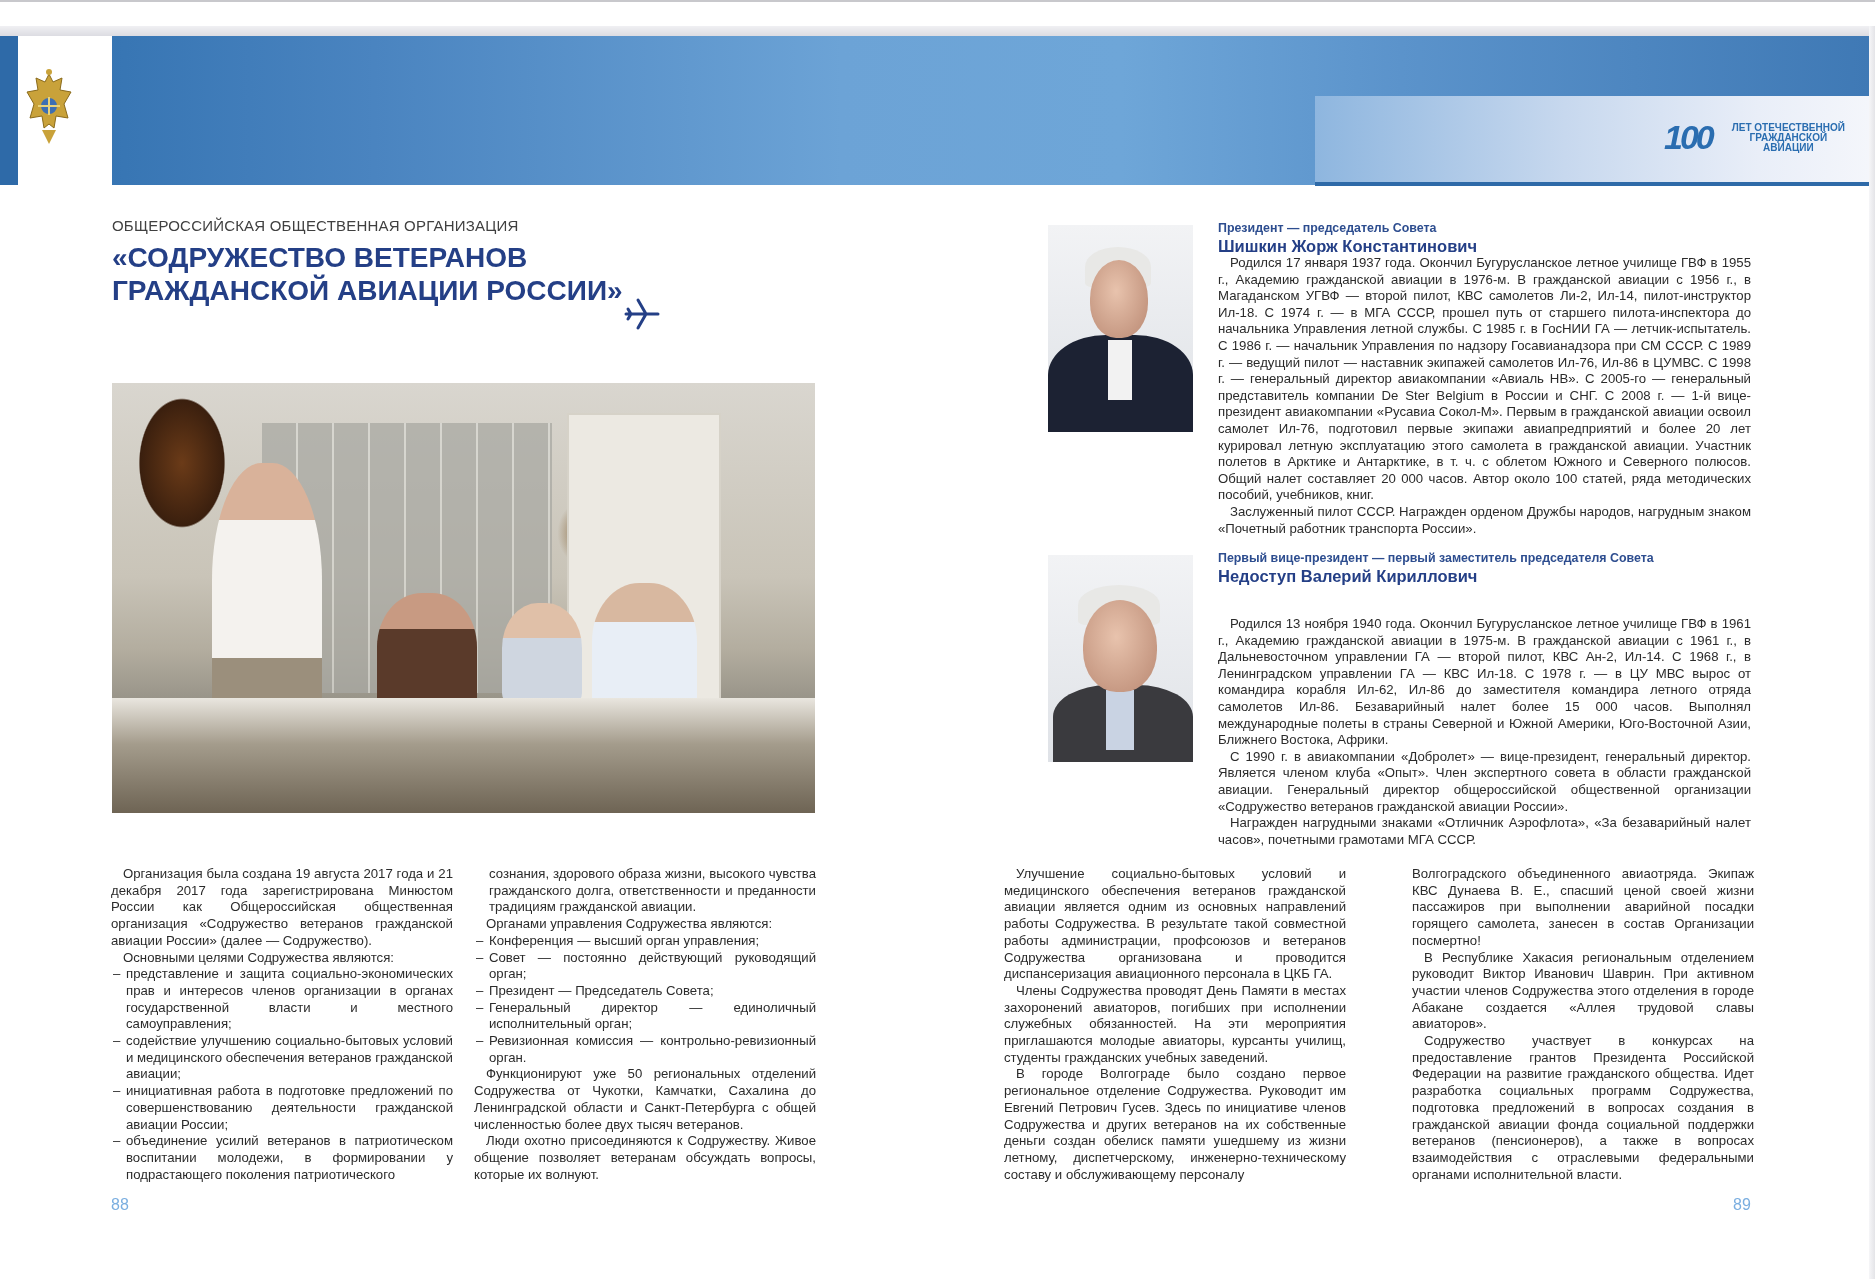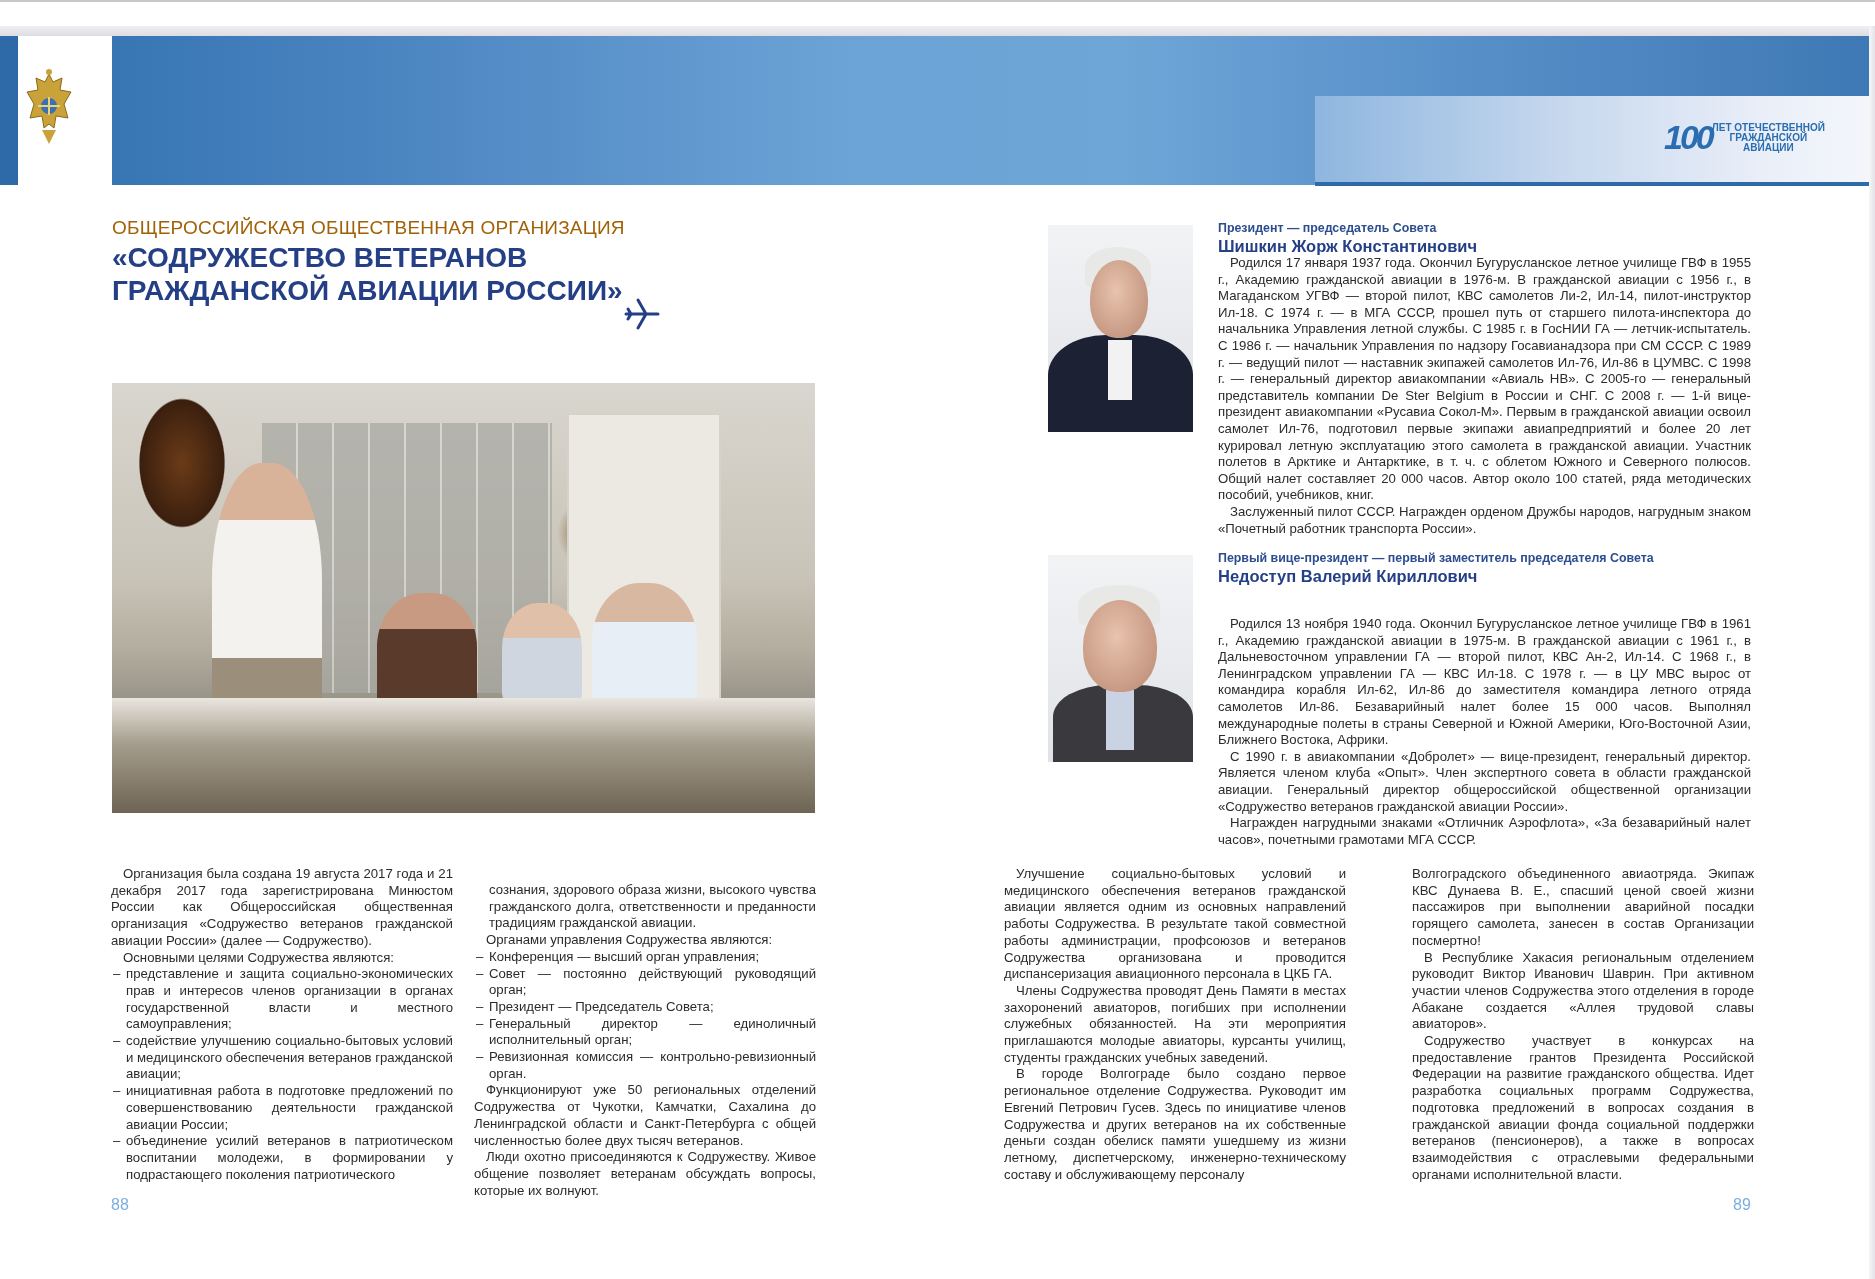--- a/index.html
+++ b/index.html
@@ -14,25 +14,25 @@
   .rightedge { position:absolute; right:0; top:26px; width:6px; height:1253px; background:linear-gradient(90deg,#f6f6f8,#e4e4e8); }
 
   .banner { position:absolute; left:0; top:36px; width:1869px; height:149px;
     background:linear-gradient(90deg,#2f6fae 0%,#4a84c0 20%,#6ca3d6 45%,#6ea6d8 60%,#5b93cb 75%,#3f79b5 100%); }
   .banner-left-strip { position:absolute; left:0; top:36px; width:18px; height:149px; background:#2e6aa8; }
   .emblem-box { position:absolute; left:18px; top:36px; width:94px; height:149px; background:#fff; }
   .emblem { position:absolute; left:24px; top:68px; width:50px; height:88px; }
   .right-band { position:absolute; left:1315px; top:96px; width:554px; height:89px;
     background:linear-gradient(90deg,#8eb6df 0%,#c7d8ee 45%,#e9eef8 80%,#f4f6fb 100%); }
   .right-band-line { position:absolute; left:1315px; top:182px; width:554px; height:4px; background:#2e6aa8; }
-  .logo100 { position:absolute; left:1664px; top:118px; display:flex; align-items:center; gap:0; }
+  .logo100 { position:absolute; left:1664px; top:118px; display:flex; align-items:center; gap:20px; }
   .logo100 .num { font-family:"Liberation Sans", sans-serif; font-weight:bold; font-size:34px; color:#2a6db0; letter-spacing:-3px; font-style:italic; }
   .logo100 .txt { font-size:10px; font-weight:bold; color:#2a6db0; line-height:10px; text-transform:uppercase;text-align:center; }
 
-  .kicker { position:absolute; left:112px; top:217px; font-size:19px; color:#a16207; letter-spacing:0.2px; }
+  .kicker { position:absolute; left:112px; top:217px; font-size:15px; color:#404040; letter-spacing:0.2px; }
   .title { position:absolute; left:112px; top:241px; font-size:28px; font-weight:bold; color:#243f86; line-height:33px; }
   .plane { position:absolute; left:624px; top:296px; width:36px; height:36px; }
 
   .photo-main { position:absolute; left:112px; top:383px; width:703px; height:430px;
     background:
       radial-gradient(ellipse 60px 90px at 70px 80px,#6b3b18 0%,#3a1f0e 70%,transparent 72%),
       radial-gradient(ellipse 35px 45px at 470px 150px,#8a6a40 0%,transparent 70%),
       linear-gradient(180deg,#d9d6cf 0%,#c9c4b8 45%,#b3ad9f 62%,#8e8a80 78%,#b9b3a8 100%);
     overflow:hidden; }
   .photo-main .mirror { position:absolute; left:150px; top:40px; width:290px; height:270px;
@@ -139,21 +139,21 @@
   <p>Организация была создана 19 августа 2017 года и 21 декабря 2017 года зарегистрирована Минюстом России как Общероссийская общественная организация «Содружество ветеранов гражданской авиации России» (далее — Содружество).</p>
   <p>Основными целями Содружества являются:</p>
   <ul>
     <li>представление и защита социально-экономических прав и интересов членов организации в органах государственной власти и местного самоуправления;</li>
     <li>содействие улучшению социально-бытовых условий и медицинского обеспечения ветеранов гражданской авиации;</li>
     <li>инициативная работа в подготовке предложений по совершенствованию деятельности гражданской авиации России;</li>
     <li>объединение усилий ветеранов в патриотическом воспитании молодежи, в формировании у подрастающего поколения патриотического</li>
   </ul>
 </div>
 
-<div class="col" style="left:474px;margin-top:16px;">
+<div class="col" style="left:474px;">
   <p class="cont">сознания, здорового образа жизни, высокого чувства гражданского долга, ответственности и преданности традициям гражданской авиации.</p>
   <p>Органами управления Содружества являются:</p>
   <ul>
     <li>Конференция — высший орган управления;</li>
     <li>Совет — постоянно действующий руководящий орган;</li>
     <li>Президент — Председатель Совета;</li>
     <li>Генеральный директор — единоличный исполнительный орган;</li>
     <li>Ревизионная комиссия — контрольно-ревизионный орган.</li>
   </ul>
   <p>Функционируют уже 50 региональных отделений Содружества от Чукотки, Камчатки, Сахалина до Ленинградской области и Санкт-Петербурга с общей численностью более двух тысяч ветеранов.</p>

